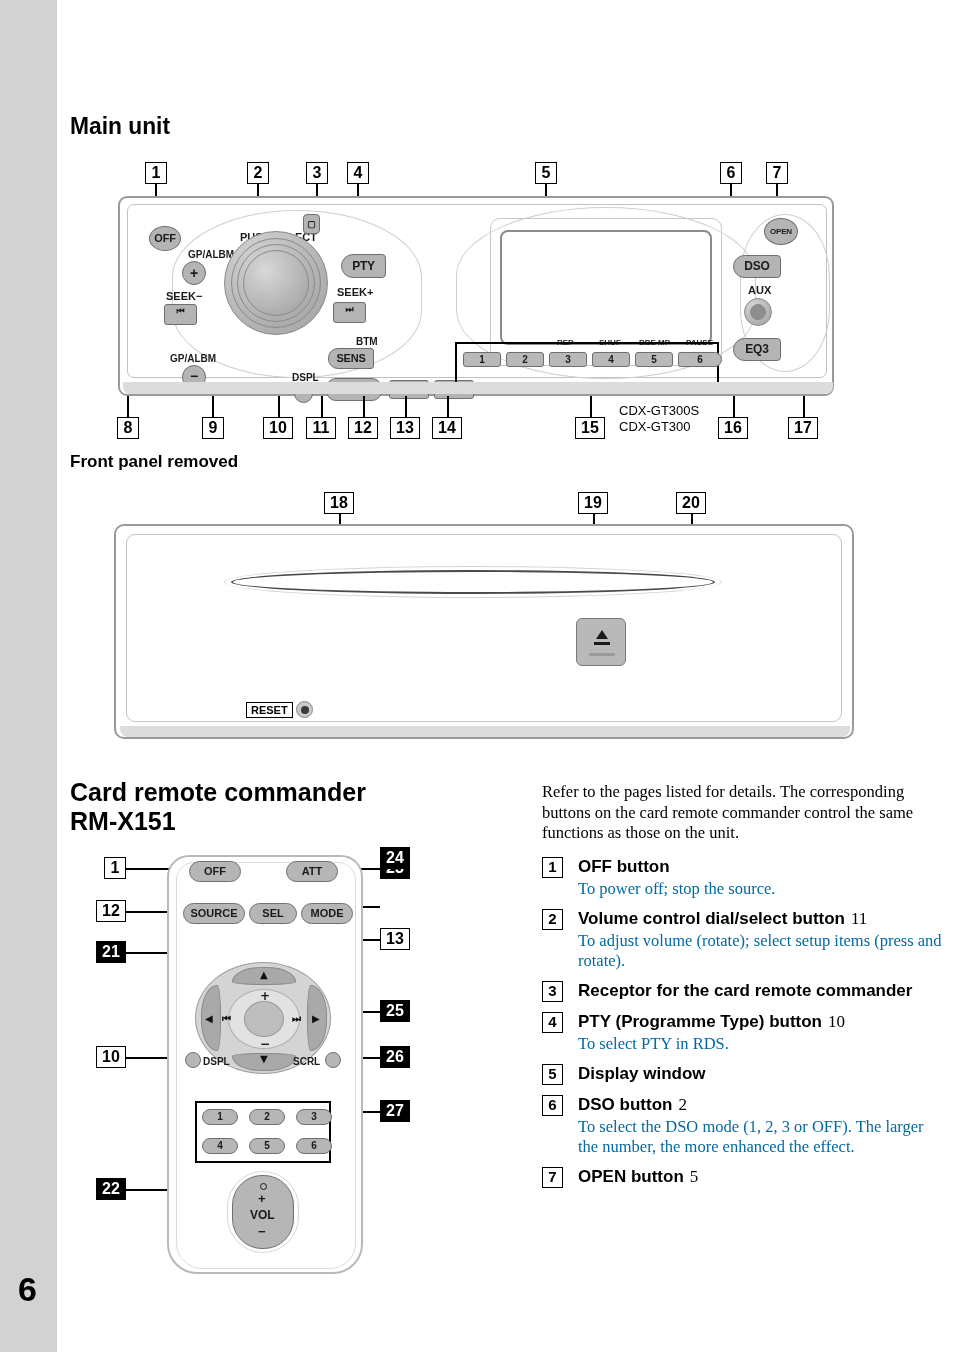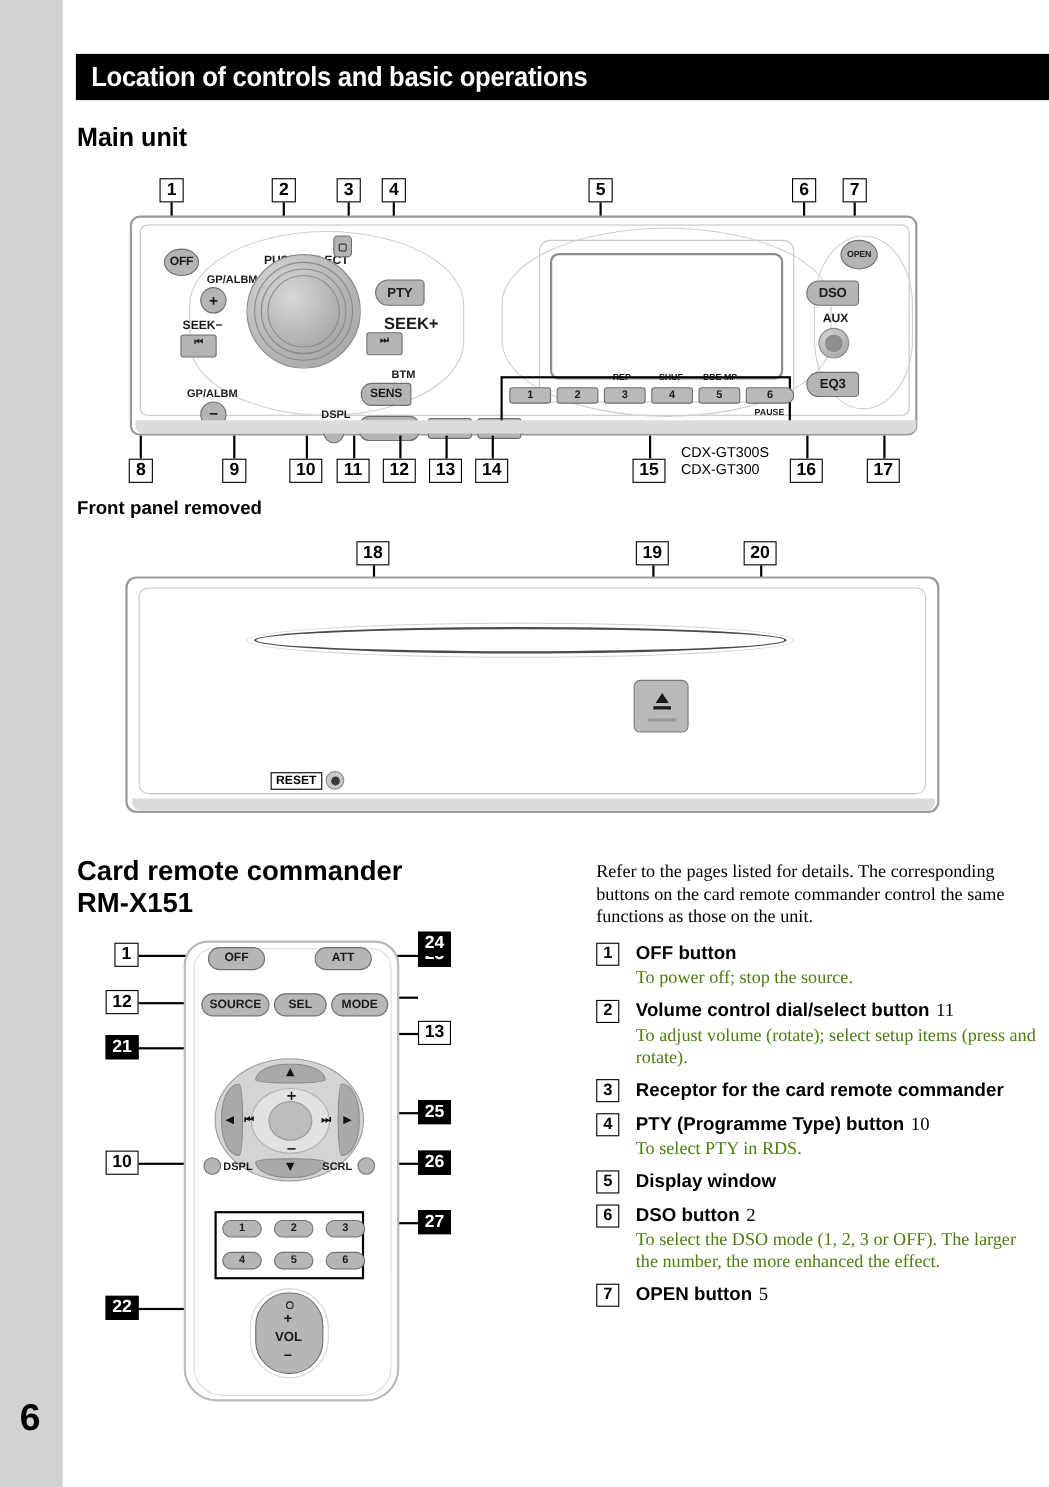--- a/index.html
+++ b/index.html
@@ -243,34 +243,31 @@
   .item .ttl {
     font-family: "Liberation Sans", sans-serif; font-weight: bold;
     font-size: 17px; line-height: 22px; color: #000;
   }
   .item .ttl .pg {
     font-family: "Liberation Serif", serif; font-weight: normal; font-size: 17px;
     margin-left: 6px;
   }
   .item .desc {
     font-family: "Liberation Serif", serif; font-size: 16.5px;
-    line-height: 20px; color: #4d7c0f; margin-top: 1px;
+    line-height: 20px; color: #0369a1; margin-top: 1px;
   }
 </style>
 </head>
 <body>
 
 <div class="gutter"></div>
 <div class="page-num">6</div>
 
 <div class="sheet">
 
-  <div class="hdr-bar">
-    <span>Location of controls and basic operations</span>
-  </div>
   <div class="h2 main-unit">Main unit</div>
 
   <div class="cal" style="left:88px;  top:162px;">1</div>
   <div class="lead v" style="left:98px; top:184px; height:28px;"></div>
   <div class="dot" style="left:95px; top:216px;"></div>
 
   <div class="cal" style="left:190px; top:162px;">2</div>
   <div class="lead v" style="left:200px; top:184px; height:107px;"></div>
   <div class="dot" style="left:197px; top:288px;"></div>
 
@@ -317,42 +314,42 @@
     <div class="dial-wrap">
       <div class="ring" style="left:0;   top:0;   width:104px; height:104px;"></div>
       <div class="ring" style="left:7px; top:7px; width:90px;  height:90px;"></div>
       <div class="ring" style="left:13px;top:13px;width:78px;  height:78px;"></div>
       <div class="ring" style="left:19px;top:19px;width:66px;  height:66px;"></div>
     </div>
 
     <div class="btn rect" style="left:183px; top:16px; width:17px; height:20px; border-radius:4px; font-size:9px; line-height:18px;">▢</div>
 
     <div class="btn pill" style="left:221px; top:56px; width:45px; height:24px; font-size:12px; line-height:22px; border-radius:12px 4px 4px 12px;">PTY</div>
-    <div class="lbl" style="left:229px; top:88px; font-size:15px;">SEEK+</div>
+    <div class="lbl" style="left:217px; top:88px; font-size:11px;">SEEK+</div>
     <div class="btn rect" style="left:213px; top:104px; width:33px; height:21px; font-size:9px; line-height:9px; padding-top:2px;">
       <div style="font-size:9px;">⏭</div>
     </div>
 
     <div class="lbl" style="left:222px; top:138px; font-size:10px;margin-left:14px;">BTM</div>
     <div class="btn pill" style="left:208px; top:150px; width:46px; height:21px; font-size:11px; line-height:19px; border-radius:10px 3px 3px 10px;">SENS</div>
 
     <div class="lbl" style="left:172px; top:174px; font-size:10px;">DSPL</div>
     <div class="btn round" style="left:174px; top:186px; width:19px; height:19px;"></div>
 
     <div class="btn pill" style="left:206px; top:180px; width:56px; height:23px; font-size:11px; line-height:21px;">SOURCE</div>
     <div class="btn rect" style="left:269px; top:182px; width:40px; height:19px; font-size:10px; line-height:17px;">MODE</div>
     <div class="btn rect" style="left:314px; top:182px; width:40px; height:19px; font-size:10px; line-height:17px;">AF/TA</div>
 
     <div class="disp-outer"></div>
     <div class="disp-win"></div>
 
     <div class="mini-lbl" style="left:437px;">REP</div>
     <div class="mini-lbl" style="left:479px;">SHUF</div>
     <div class="mini-lbl" style="left:519px;">BBE MP</div>
-    <div class="mini-lbl" style="left:566px;margin-top:32px;">PAUSE</div>
+    <div class="mini-lbl" style="left:566px;">PAUSE</div>
 
     <div class="preset-box"></div>
     <div class="preset-btn" style="left:343px;">1</div>
     <div class="preset-btn" style="left:386px;">2</div>
     <div class="preset-btn" style="left:429px;">3</div>
     <div class="preset-btn" style="left:472px;">4</div>
     <div class="preset-btn" style="left:515px;">5</div>
     <div class="preset-btn last" style="left:558px;">6</div>
 
     <div class="btn pill" style="left:613px; top:57px; width:48px; height:23px; font-size:12px; line-height:21px; border-radius:12px 4px 4px 12px;">DSO</div>

